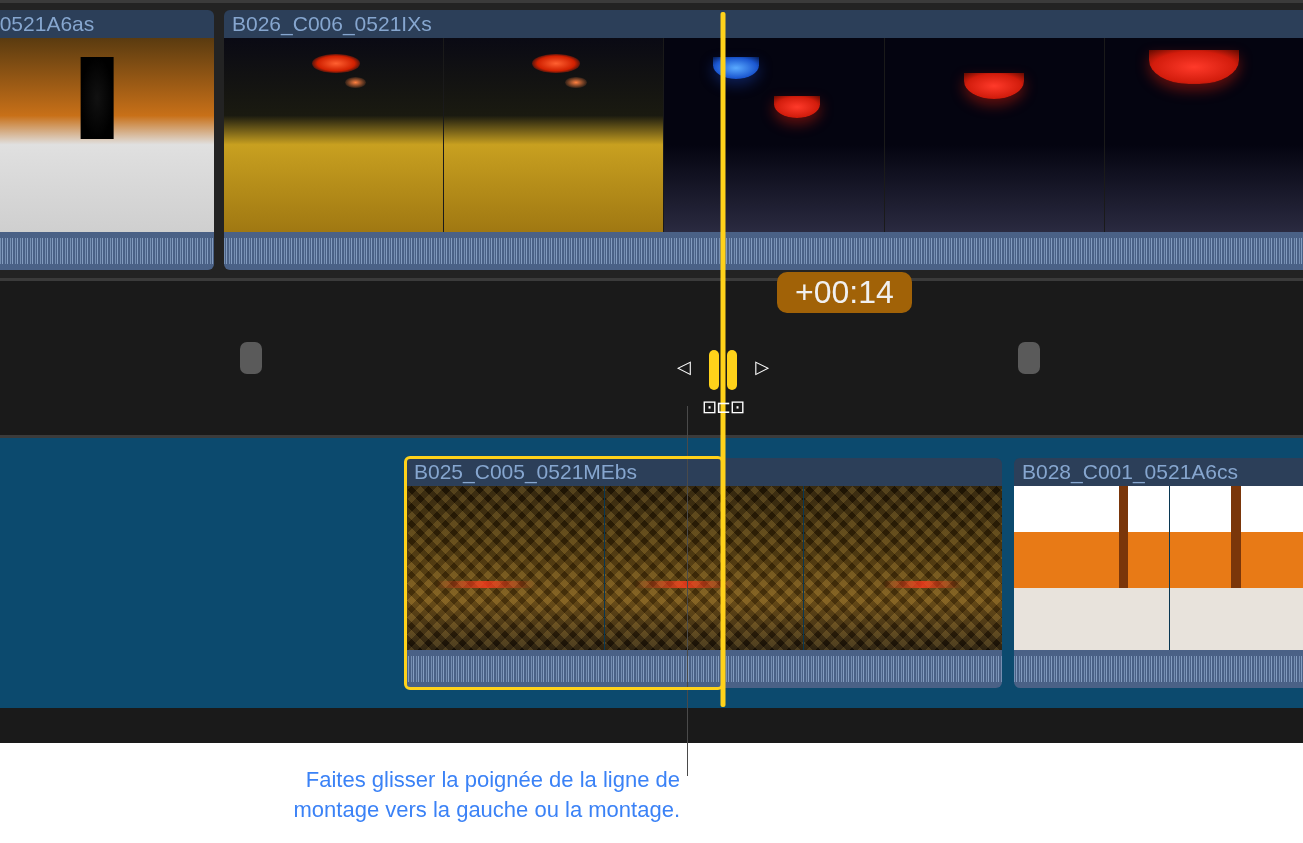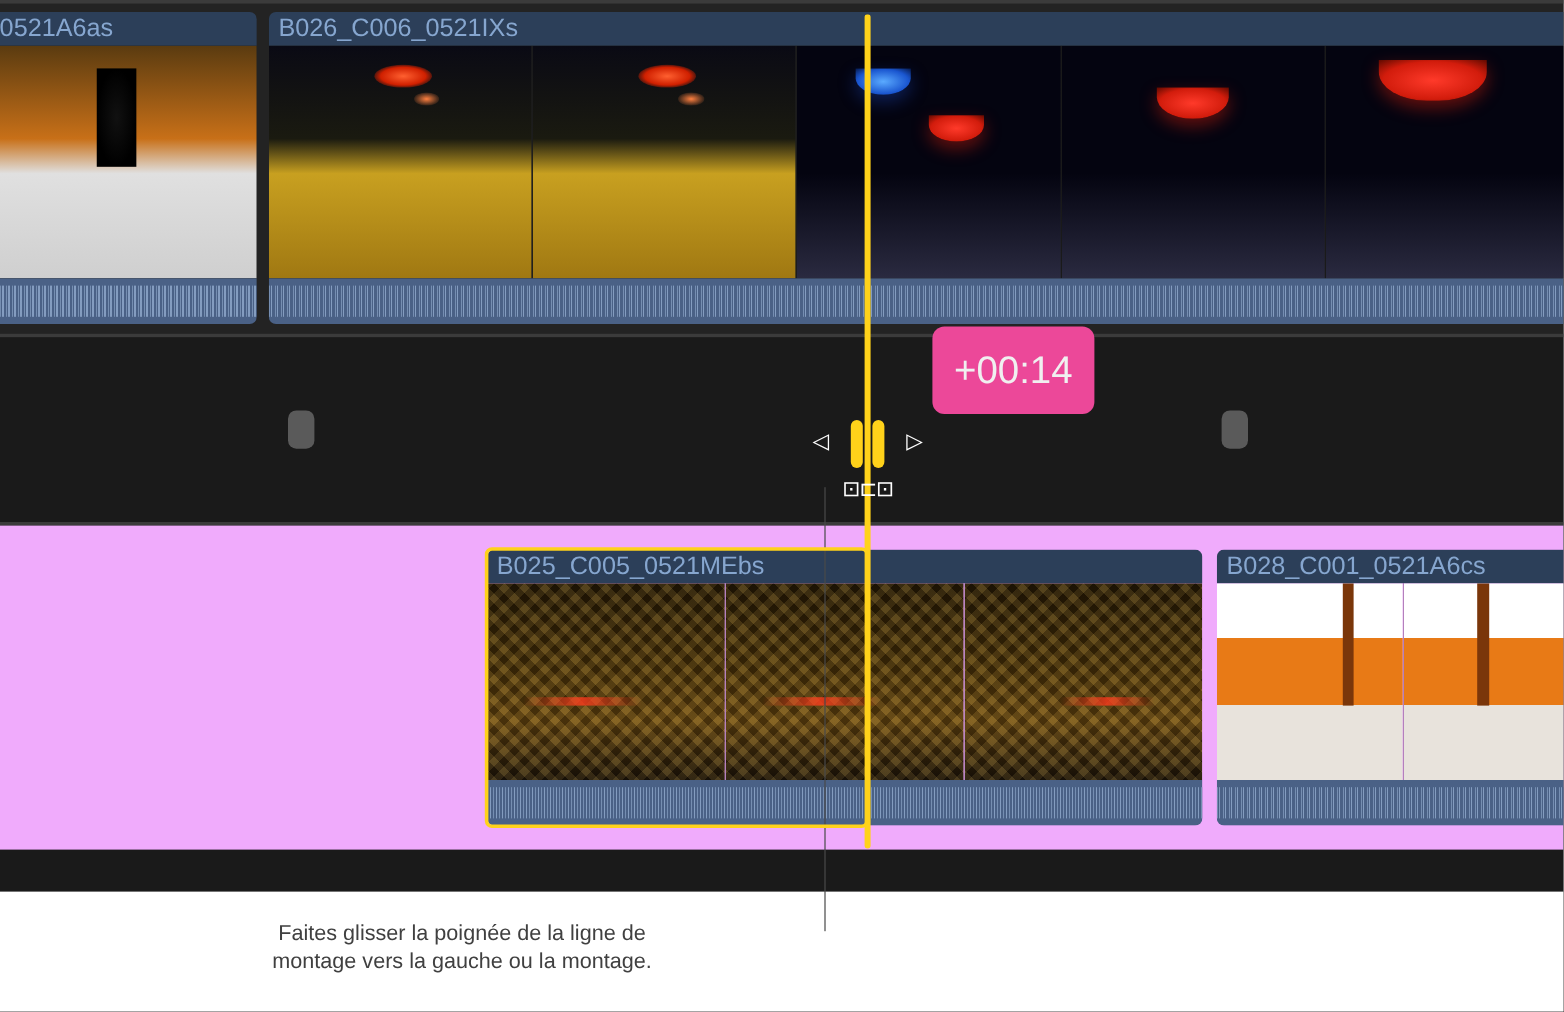--- a/index.html
+++ b/index.html
@@ -33,21 +33,21 @@
     left: 0; top: 278px;
     width: 100%;
     height: 160px;
     background: #1a1a1a;
   }
   .track-lower {
     position: absolute;
     left: 0; top: 438px;
     width: 100%;
     height: 270px;
-    background: #f0abfc;
+    background: #0c4a6e;
   }
 
   
   .clip {
     position: absolute;
     border-radius: 6px;
     overflow: hidden;
   }
   .clip-title {
     position: absolute;
@@ -162,25 +162,25 @@
   }
   .playhead-handle .arrows::before { content:"◁"; position:absolute; left:-18px; top:-4px; color:#fff; font-size:18px; }
   .playhead-handle .arrows::after { content:"▷"; position:absolute; right:-18px; top:-4px; color:#fff; font-size:18px; }
   .playhead-handle .film {
     position:absolute; left:50%; top:100%; transform:translate(-50%, -2px);
     color:#fff; font-size:18px; white-space:nowrap; letter-spacing:-1px;
   }
 
   .time-delta {
     position: absolute;
-    background: #ec4899;
+    background: #a16207;
     color: #f0f0f0;
     font-size: 32px;
     font-weight: 500;
-    padding: 18px 18px;
+    padding: 2px 18px;
     border-radius: 10px;
     z-index: 35;
     font-family: "Helvetica Neue", Arial, sans-serif;
   }
 
   .selected-outline {
     position: absolute;
     border: 3px solid #ffd21a;
     border-radius: 6px;
     z-index: 20;
@@ -188,23 +188,23 @@
   }
 
   .callout-line {
     position: absolute;
     width: 1px;
     background: #4a4a4a;
     z-index: 5;
   }
   .caption {
     position: absolute;
-    color: #404040;
-    font-size: 18px;
-    text-align: center;
+    color: #3b82f6;
+    font-size: 22px;
+    text-align: right;
     line-height: 1.35;
     font-family: "Helvetica Neue", Arial, sans-serif;
   }
 
   .track-sep {
     position:absolute; left:0; right:0; height:3px; background:#3b3b3b;
   }
 </style>
 </head>
 <body>

